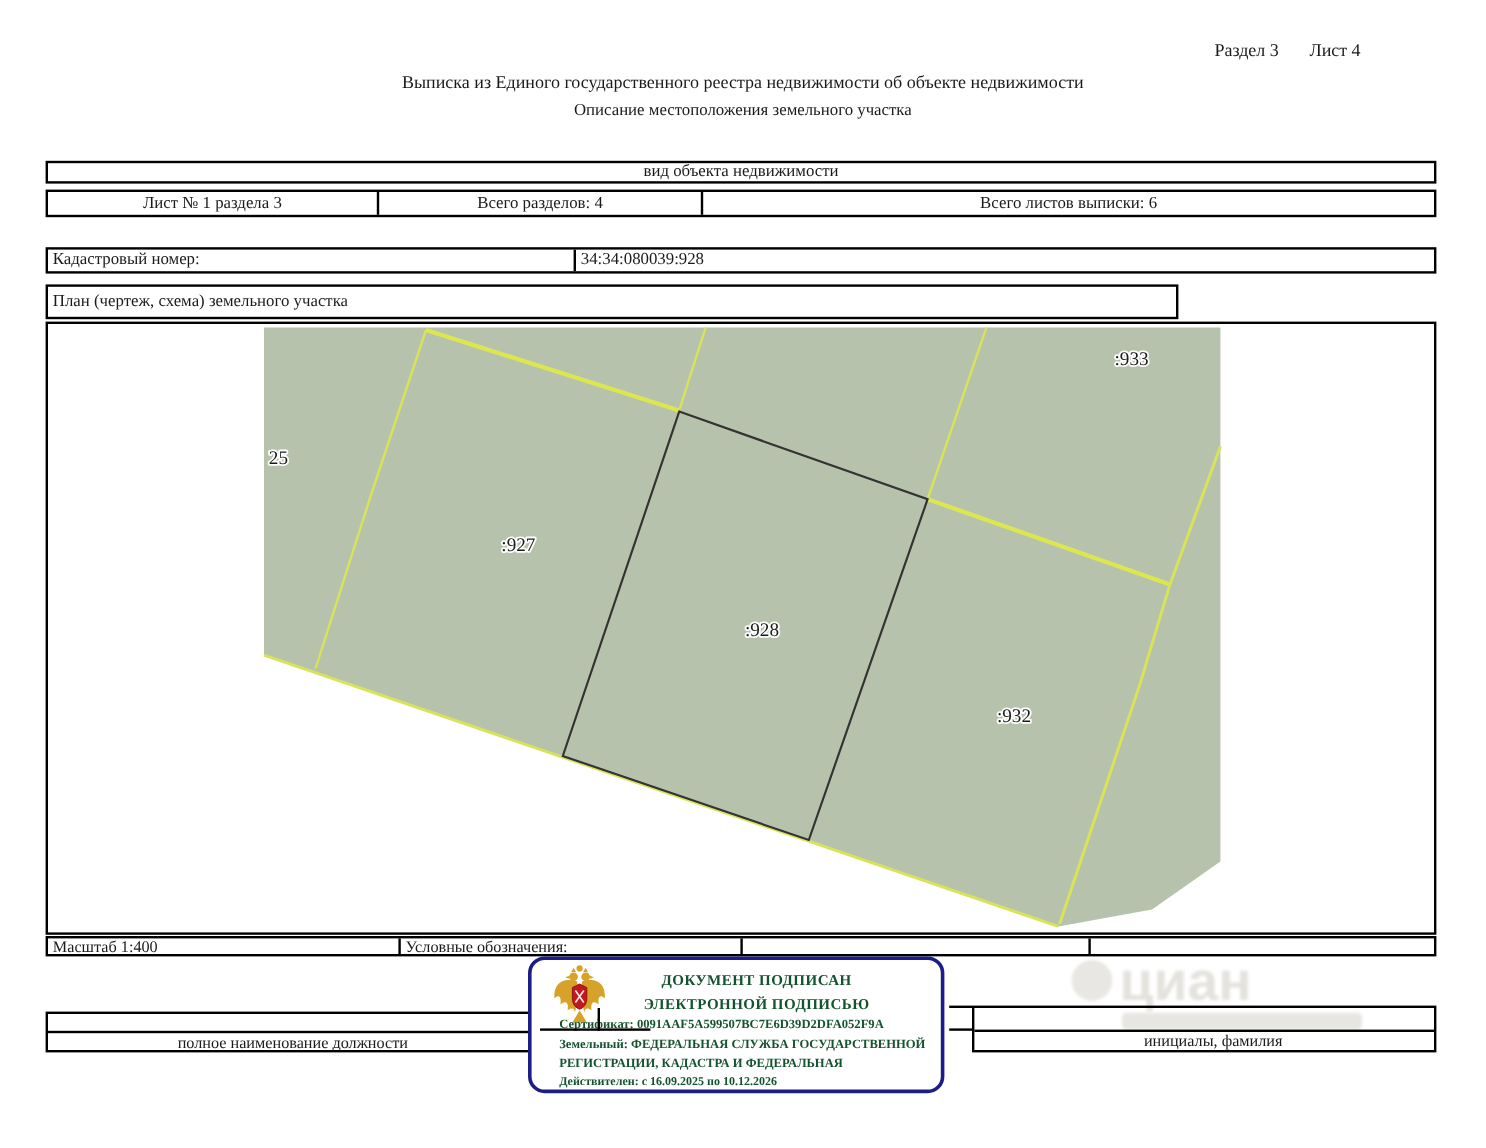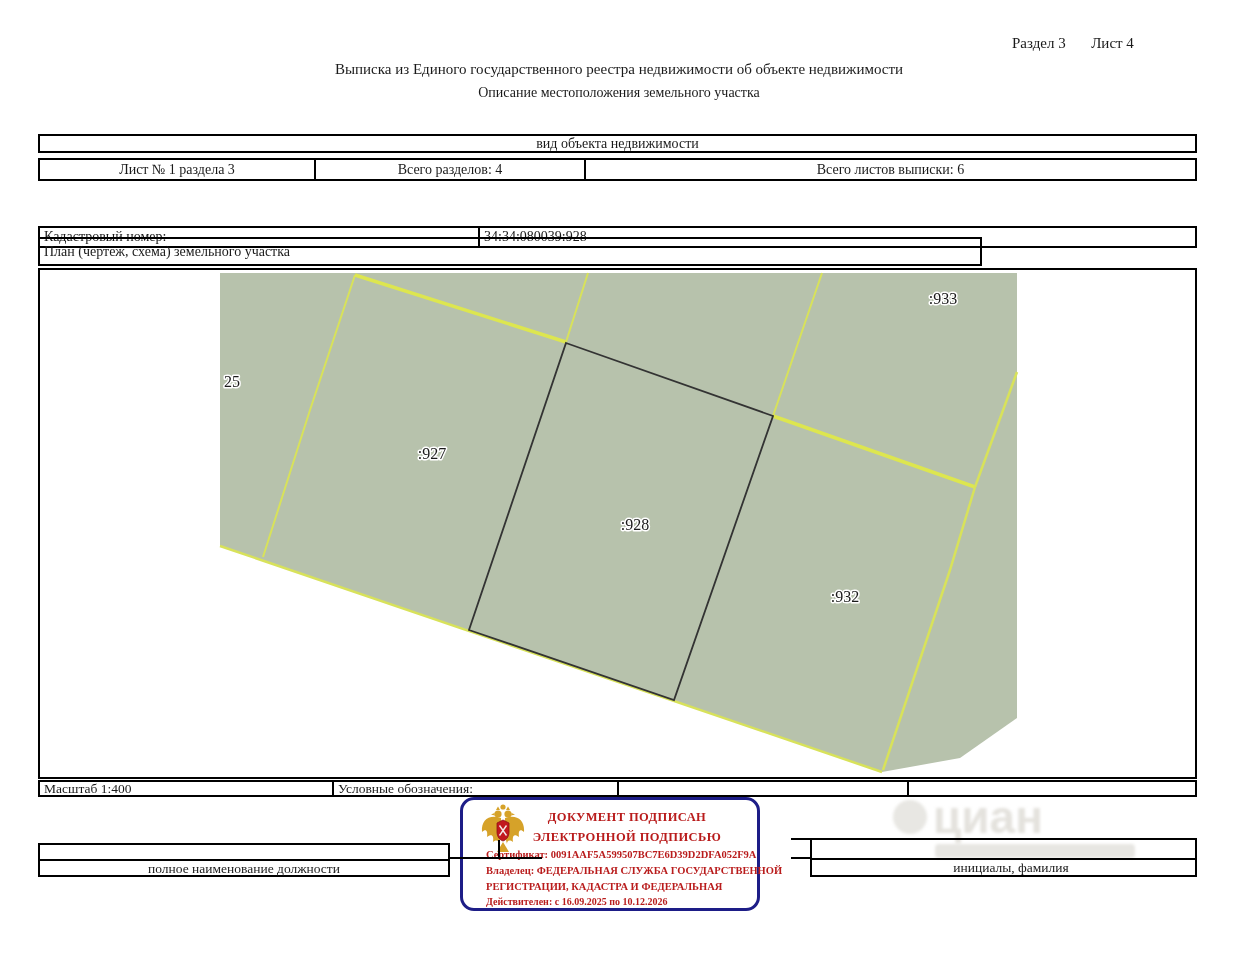--- a/index.html
+++ b/index.html
@@ -14,22 +14,22 @@
   .cell.left{justify-content:flex-start;padding-left:4px;}
   .vline{border-left:2px solid #000;}
   .doc-header{position:absolute;top:35px;left:1012px;width:140px;font-size:15px;z-index:2;white-space:nowrap;}
   .doc-title{position:absolute;top:61px;left:0;right:0;text-align:center;font-size:15px;z-index:2;}
   .doc-subtitle{position:absolute;top:85px;left:0;right:0;text-align:center;font-size:14px;z-index:2;}
   .small-serif{font-size:14px;}
   .map-cell{position:absolute;left:38px;top:268px;width:1159px;height:511px;border:2px solid #000;box-sizing:border-box;z-index:2;background:transparent;}
   .plan-label{font-size:16px;fill:#1a1a1a;font-family:"Liberation Serif","DejaVu Serif",serif;
     paint-order:stroke;stroke:#ffffff;stroke-width:3px;stroke-linejoin:round;}
   .stamp{
-    position:absolute;left:460px;top:797px;width:300px;height:114px;box-sizing:border-box;
-    border:3px solid #1d1d87;border-radius:14px;background:#ffffff;z-index:3;color:#b91c1c;
+    position:absolute;left:440px;top:797px;width:347px;height:114px;box-sizing:border-box;
+    border:3px solid #1d1d87;border-radius:14px;background:#ffffff;z-index:3;color:#14532d;
   }
   .stamp .t1{position:absolute;top:10px;left:40px;right:6px;text-align:center;font-size:12.5px;font-weight:bold;letter-spacing:.4px;}
   .stamp .t2{position:absolute;top:30px;left:40px;right:6px;text-align:center;font-size:12.5px;font-weight:bold;letter-spacing:.4px;}
   .stamp .s1{position:absolute;top:49px;left:23px;font-size:10.5px;font-weight:bold;white-space:nowrap;}
   .stamp .s2{position:absolute;top:65px;left:23px;font-size:10.5px;font-weight:bold;white-space:nowrap;}
   .stamp .s3{position:absolute;top:81px;left:23px;font-size:10.5px;font-weight:bold;white-space:nowrap;}
   .stamp .s4{position:absolute;top:96px;left:23px;font-size:10px;font-weight:bold;white-space:nowrap;}
   .sig-caption{font-size:13.5px;}
   .overlay-line{position:absolute;background:#000;z-index:4;}
   .watermark{position:absolute;z-index:1;pointer-events:none;filter:blur(1.5px);}
@@ -62,21 +62,21 @@
 
   <div class="row-box" style="left:38px;top:158px;width:1159px;height:23px;">
     <div class="cells small-serif">
       <div class="cell" style="width:274px;">Лист № 1 раздела 3</div>
       <div class="cell vline" style="width:270px;">Всего разделов: 4</div>
       <div class="cell vline" style="flex:1;">Всего листов выписки: 6</div>
     </div>
   </div>
 
 
-  <div class="row-box" style="left:38px;top:206px;width:1159px;height:22px;margin-top:20px;">
+  <div class="row-box" style="left:38px;top:206px;width:1159px;height:22px;">
     <div class="cells small-serif">
       <div class="cell left" style="width:438px;">Кадастровый номер:</div>
       <div class="cell left vline" style="flex:1;">34:34:080039:928</div>
     </div>
   </div>
 
   <div class="row-box" style="left:38px;top:237px;width:944px;height:29px;">
     <div class="cells small-serif">
       <div class="cell left" style="width:100%;">План (чертеж, схема) земельного участка</div>
     </div>
@@ -143,21 +143,21 @@
       <path d="M32.5 11 L36 12.5 L32.2 13.6 Z" fill="#d6a229"></path>
       <path d="M17 8 L19 4.5 L21 8 Z" fill="#d6a229"></path>
       <path d="M27 8 L29 4.5 L31 8 Z" fill="#d6a229"></path>
       <circle cx="24" cy="5" r="2.6" fill="#d6a229"></circle>
       <path d="M24 18 L30 21 L30 30 C30 35 27 38 24 39 C21 38 18 35 18 30 L18 21 Z" fill="#c2191f" stroke="#8e1216" stroke-width="0.8"></path>
       <path d="M20.5 23.5 L27.5 33.5 M27.5 23.5 L20.5 33.5" stroke="#f3e9e9" stroke-width="1.4"></path>
     </svg>
     <div class="t1">ДОКУМЕНТ ПОДПИСАН</div>
     <div class="t2">ЭЛЕКТРОННОЙ ПОДПИСЬЮ</div>
     <div class="s1">Сертификат: 0091AAF5A599507BC7E6D39D2DFA052F9A</div>
-    <div class="s2">Владелец: ФЕДЕРАЛЬНАЯ СЛУЖБА ГОСУДАРСТВЕННОЙ</div>
+    <div class="s2">Земельный: ФЕДЕРАЛЬНАЯ СЛУЖБА ГОСУДАРСТВЕННОЙ</div>
     <div class="s3">РЕГИСТРАЦИИ, КАДАСТРА И ФЕДЕРАЛЬНАЯ</div>
     <div class="s4">Действителен: с 16.09.2025 по 10.12.2026</div>
   </div>
 
   <div class="overlay-line" style="left:450px;top:857px;width:92px;height:2px;"></div>
   <div class="overlay-line" style="left:498px;top:840px;width:2px;height:19px;"></div>
   <div class="overlay-line" style="left:791px;top:838px;width:19px;height:2px;"></div>
   <div class="overlay-line" style="left:791px;top:857px;width:19px;height:2px;"></div>
 
 </div>

